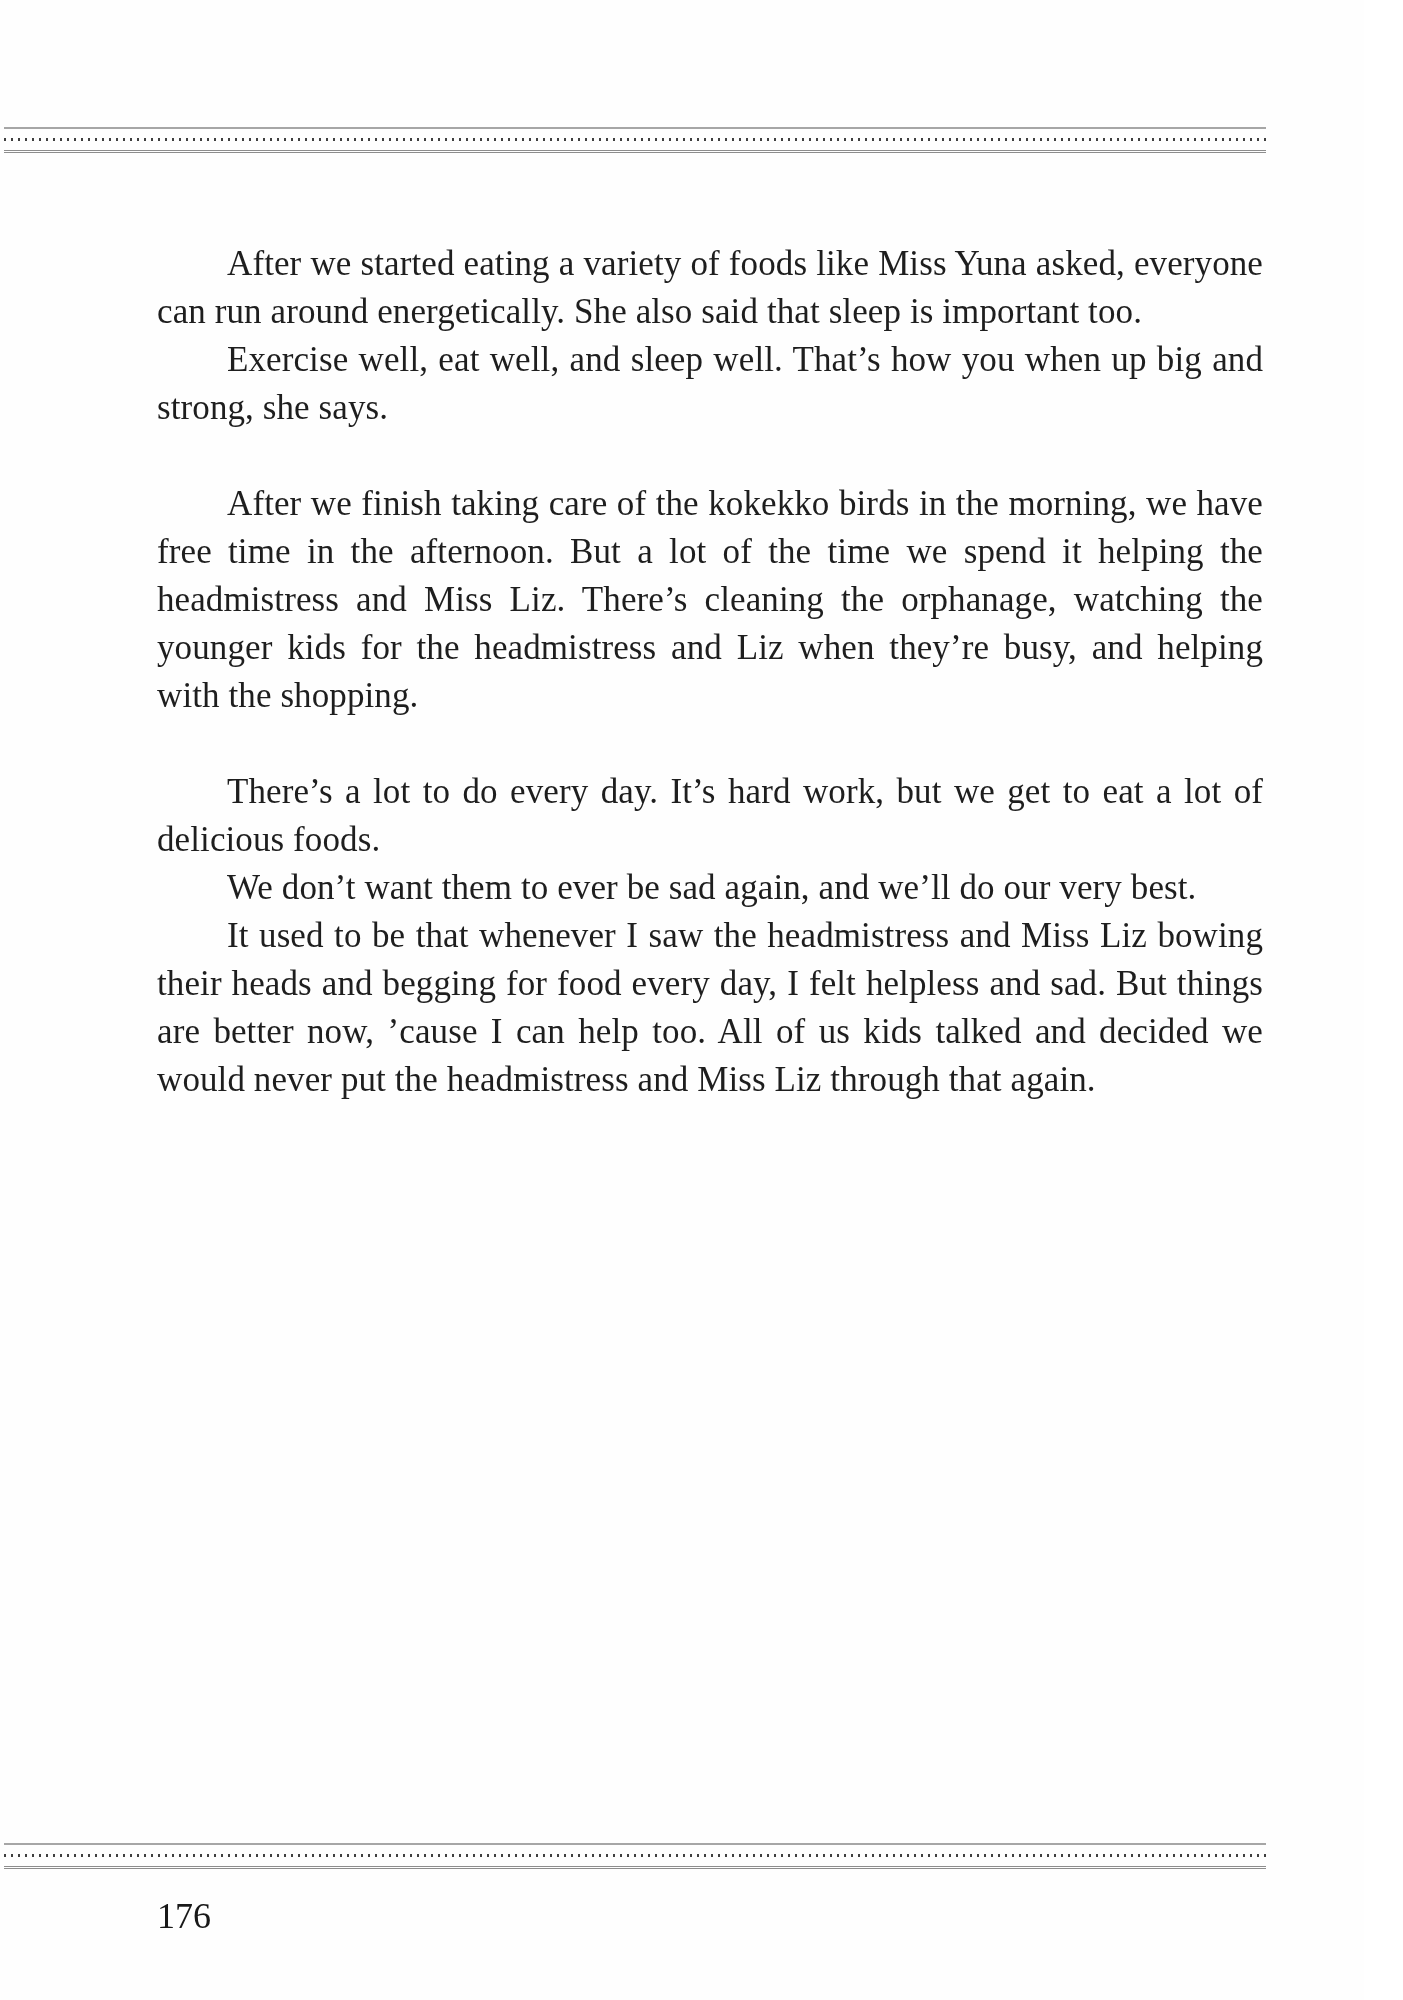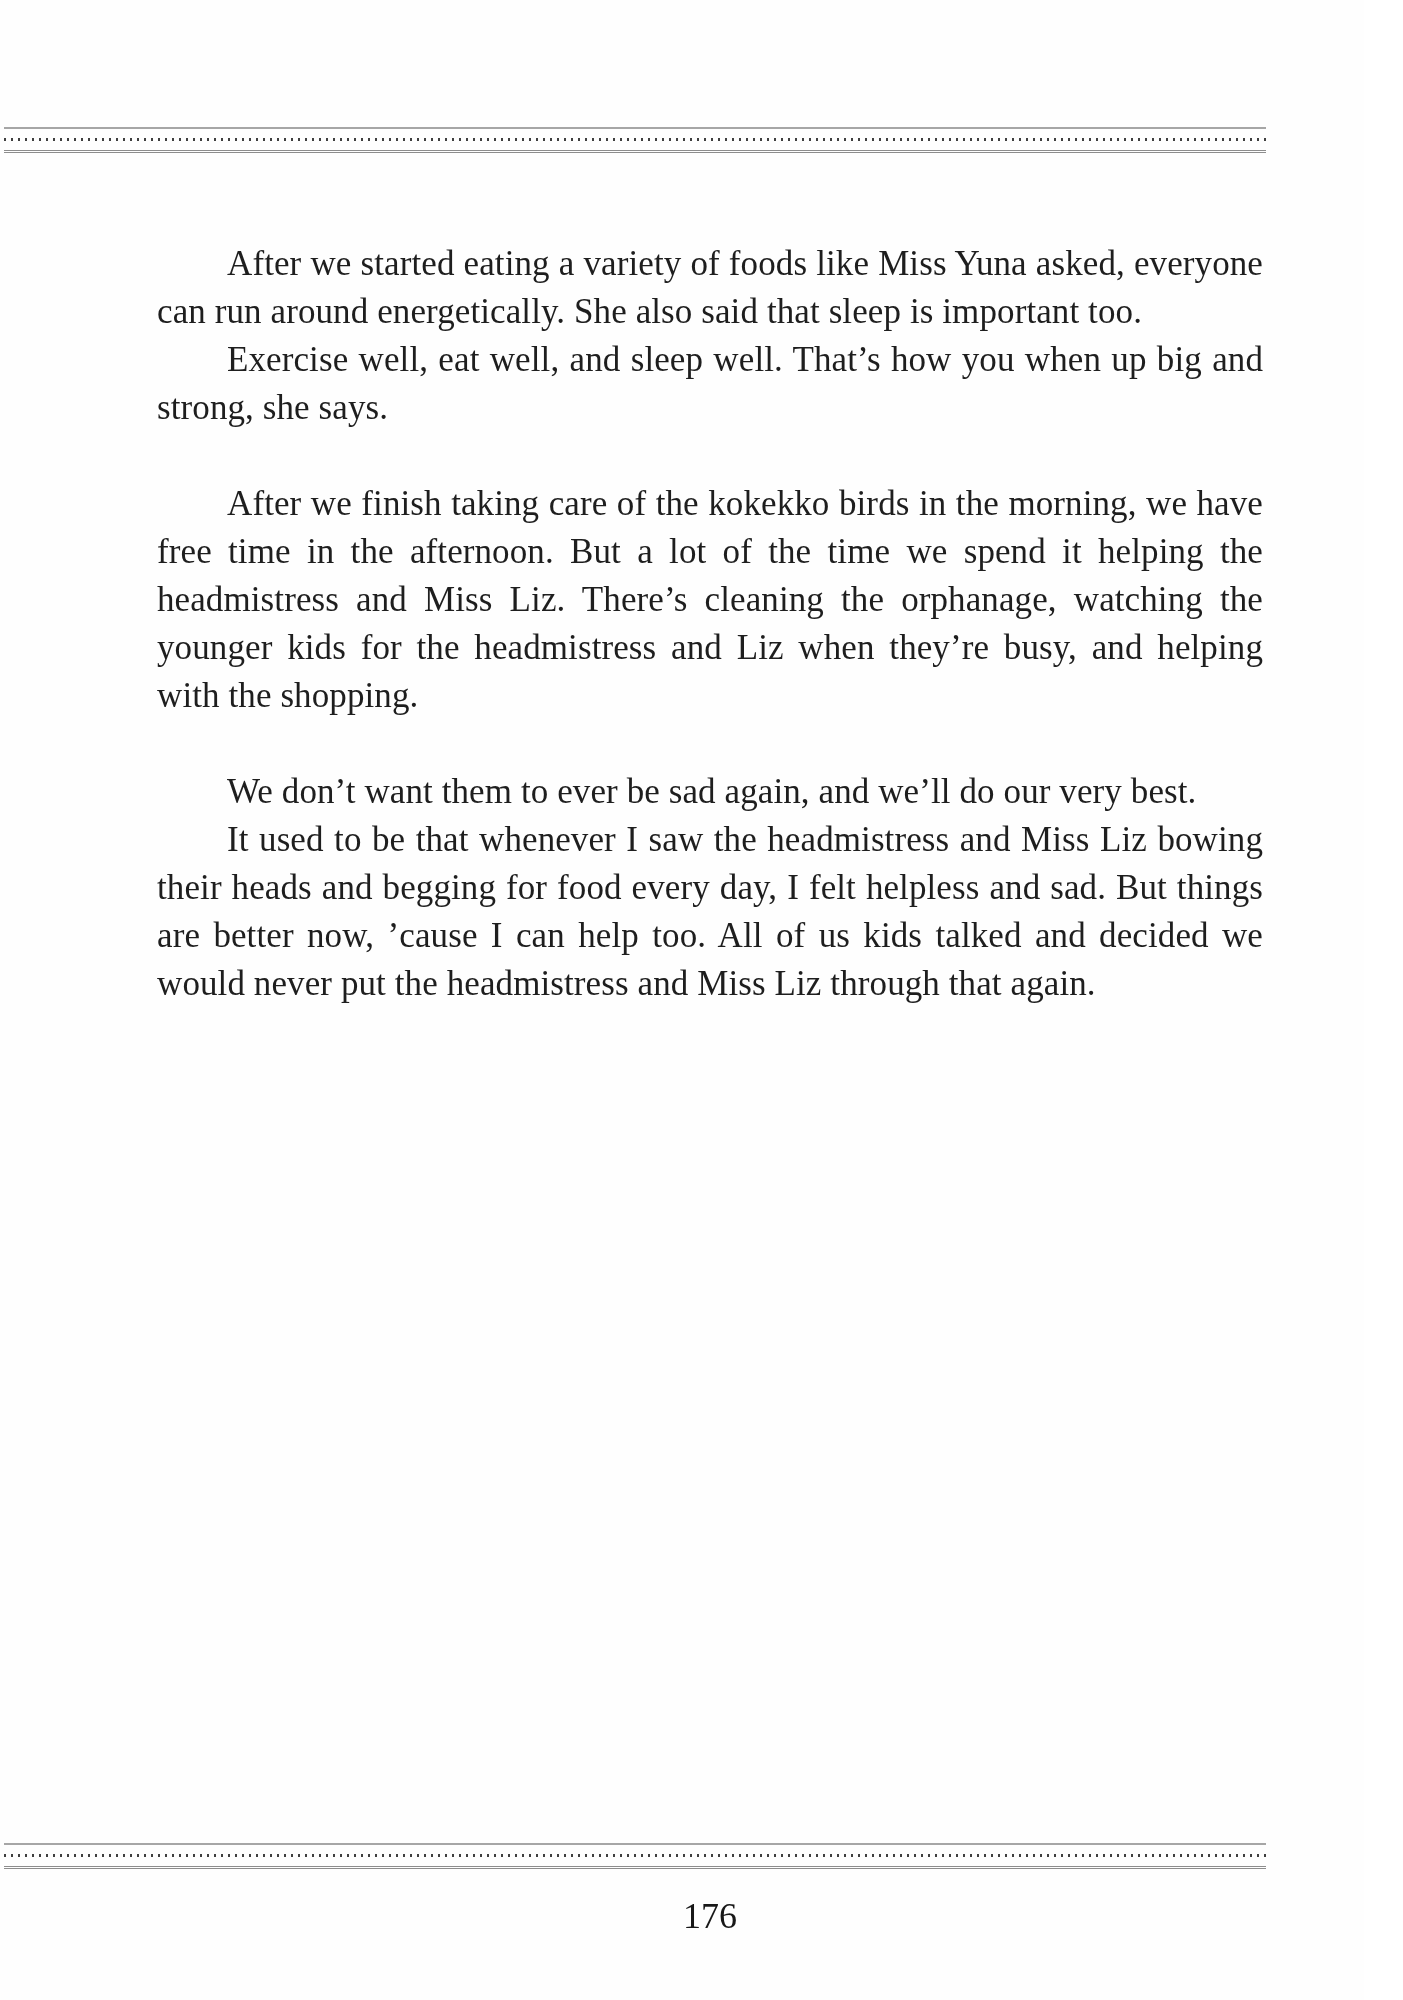--- a/index.html
+++ b/index.html
@@ -46,21 +46,21 @@
     text-indent: 70px;
     letter-spacing: 0.1px;
   }
   .group + .group { margin-top: 48px; }
 
   .page-number {
     position: absolute;
     left: 157px;
     top: 1896px;
     width: 1106px;
-    text-align: center;
+    text-align: left;
     font-size: 36px;
     line-height: 40px;
     color: #181818;
   }
 </style>
 </head>
 <body>
 
 <div class="page">
 
@@ -68,20 +68,21 @@
 
   <section class="text-block">
     <div class="group">
       <p>After we started eating a variety of foods like Miss Yuna asked, everyone can run around energetically. She also said that sleep is important too.</p>
       <p>Exercise well, eat well, and sleep well. That’s how you when up big and strong, she says.</p>
     </div>
     <div class="group">
       <p>After we finish taking care of the kokekko birds in the morning, we have free time in the afternoon. But a lot of the time we spend it helping the headmistress and Miss Liz. There’s cleaning the orphanage, watching the younger kids for the headmistress and Liz when they’re busy, and helping with the shopping.</p>
     </div>
     <div class="group">
+      <p>There’s a lot to do every day. It’s hard work, but we get to eat a lot of delicious foods.</p>
       <p>We don’t want them to ever be sad again, and we’ll do our very best.</p>
       <p>It used to be that whenever I saw the headmistress and Miss Liz bowing their heads and begging for food every day, I felt helpless and sad. But things are better now, ’cause I can help too. All of us kids talked and decided we would never put the headmistress and Miss Liz through that again.</p>
     </div>
   </section>
 
   <div class="deco-border bottom"></div>
 
   <div class="page-number">176</div>
 
 </div>

